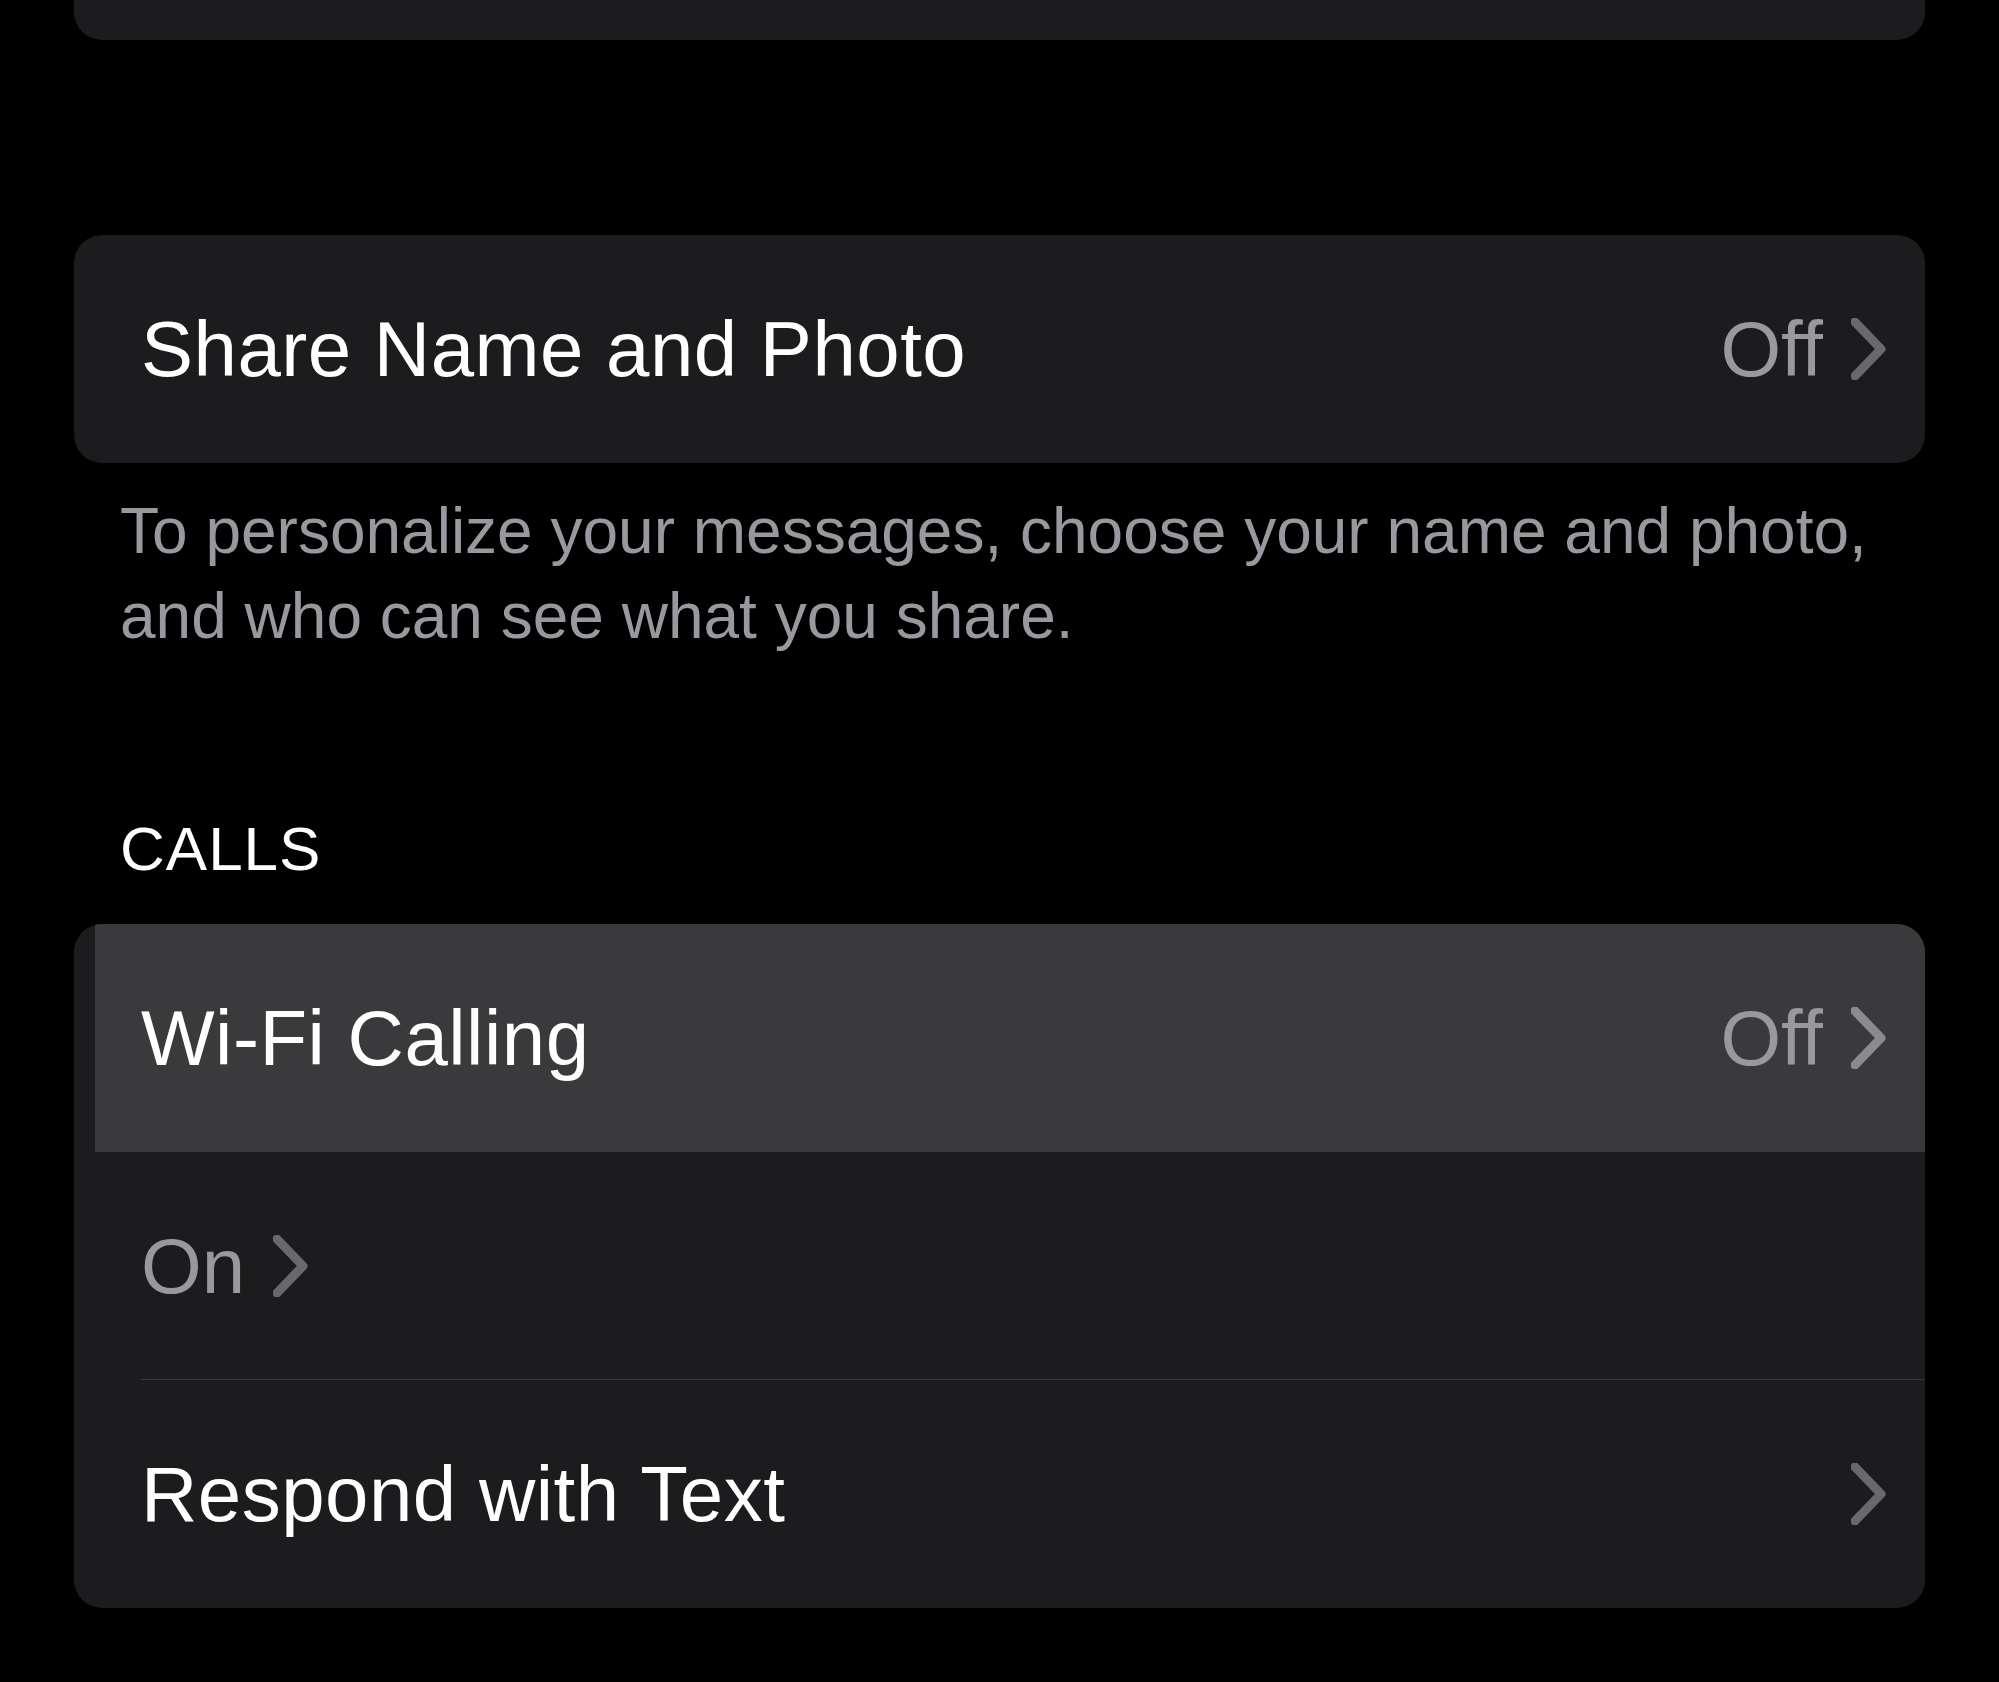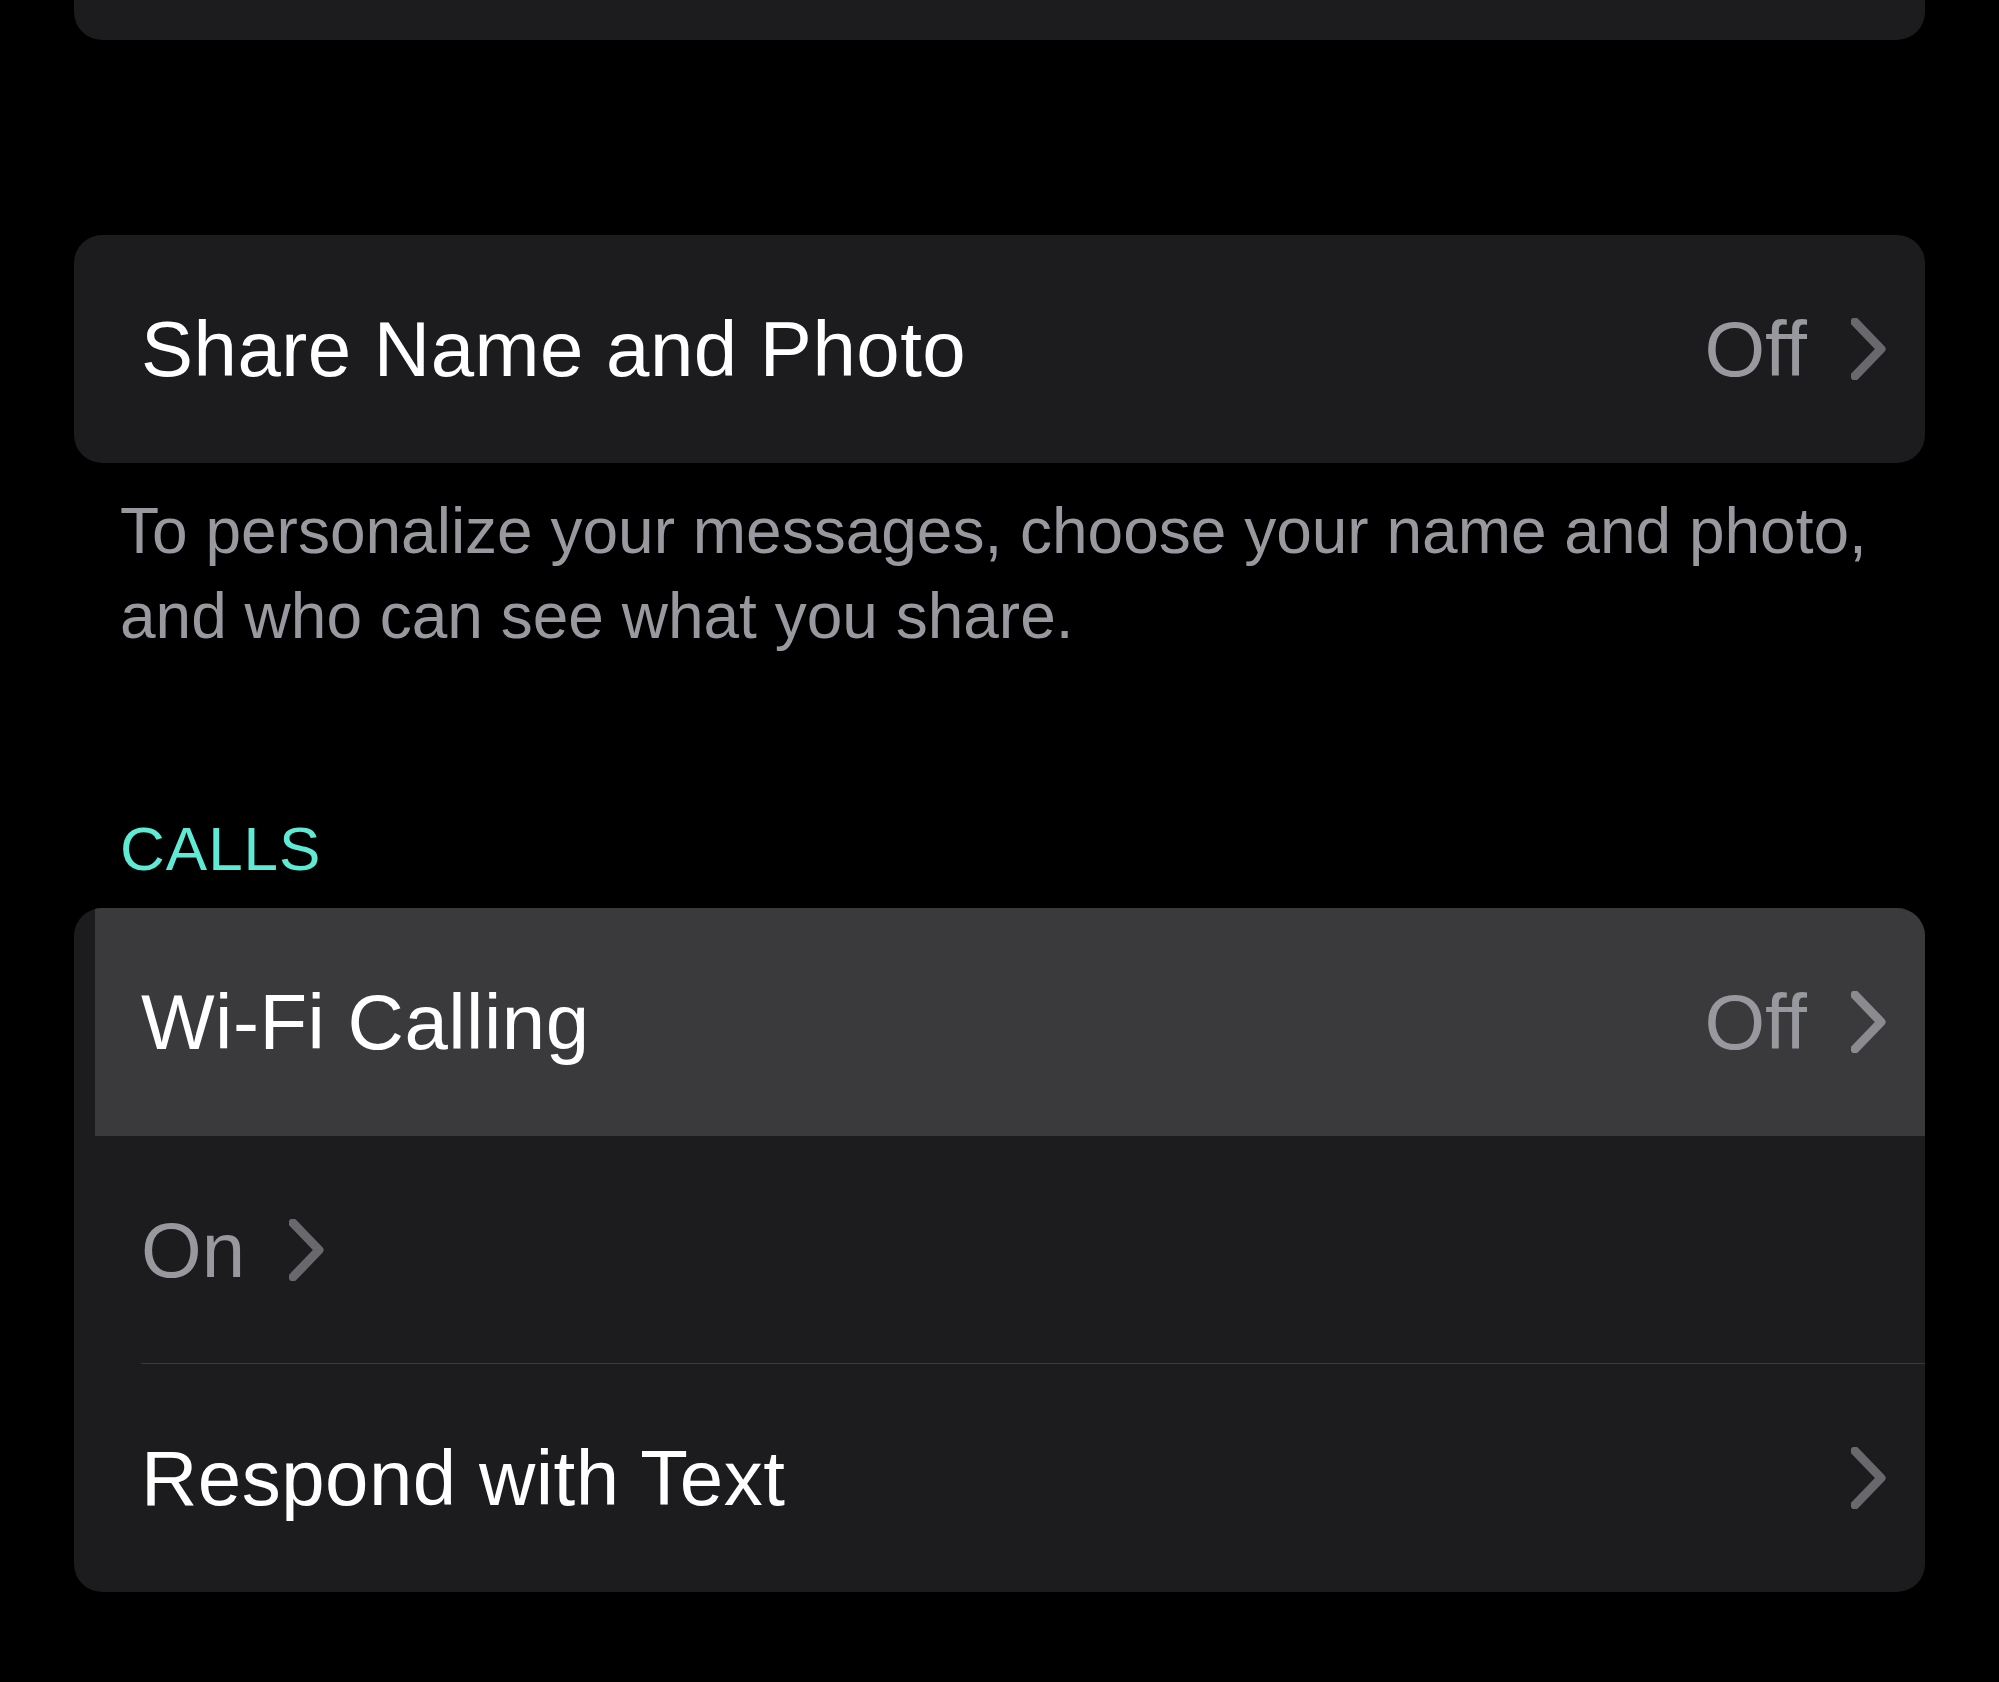--- a/index.html
+++ b/index.html
@@ -45,21 +45,21 @@
       color: #ffffff;
       font-size: 78px;
       font-weight: 400;
       letter-spacing: 0.5px;
       flex: 1;
     }
     .row-value {
       color: #98989f;
       font-size: 78px;
       font-weight: 400;
-      margin-right: 44px;
+      margin-right: 28px;
     }
     .chevron {
       flex-shrink: 0;
     }
     .chevron svg {
       width: 36px;
       height: 62px;
       display: block;
     }
     .separator {
@@ -72,24 +72,24 @@
     }
     .footer-text {
       color: #98989f;
       font-size: 64px;
       font-weight: 400;
       line-height: 1.33;
       padding: 26px 46px 0 46px;
       letter-spacing: 0px;
     }
     .header-text {
-      color: #5eead4;
+      color: #ffffff;
       font-size: 62px;
       font-weight: 400;
-      padding: 0 0 24px 46px;
+      padding: 0 0 40px 46px;
       letter-spacing: 1px;
     }
     .section-gap {
       height: 154px;
     }
   </style>
 </head>
 <body>
 
 <div class="container">

